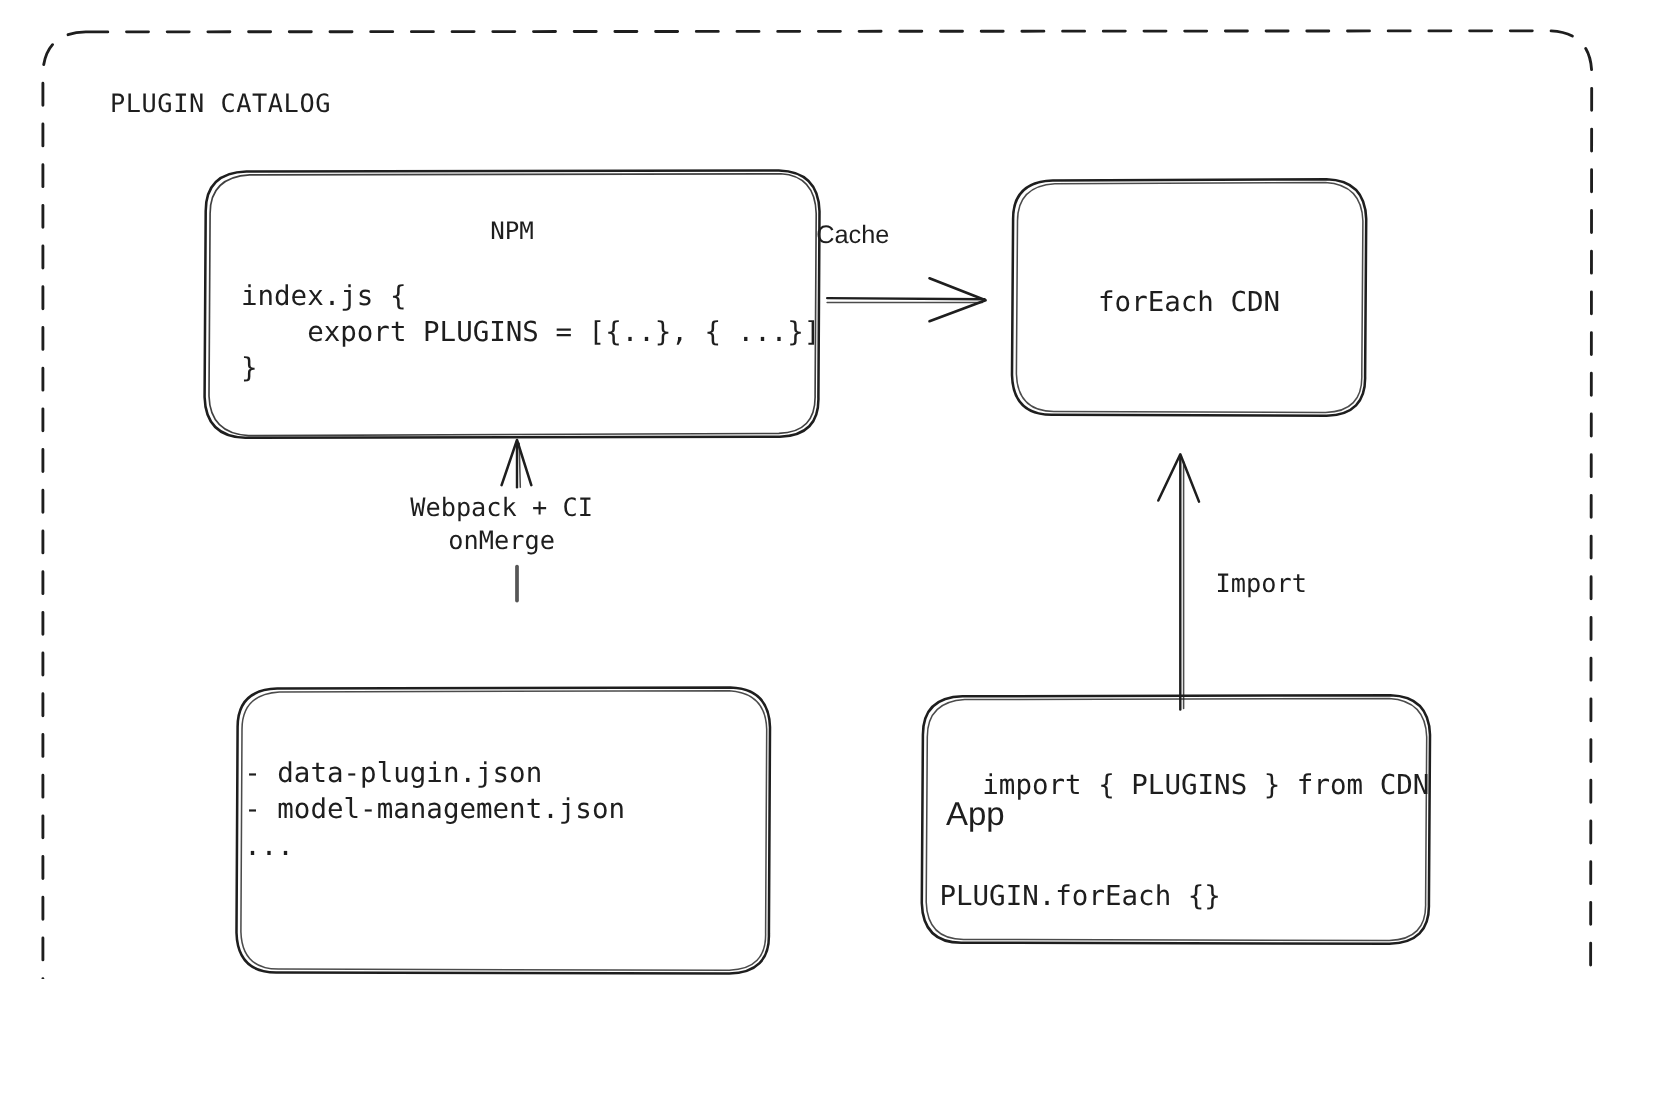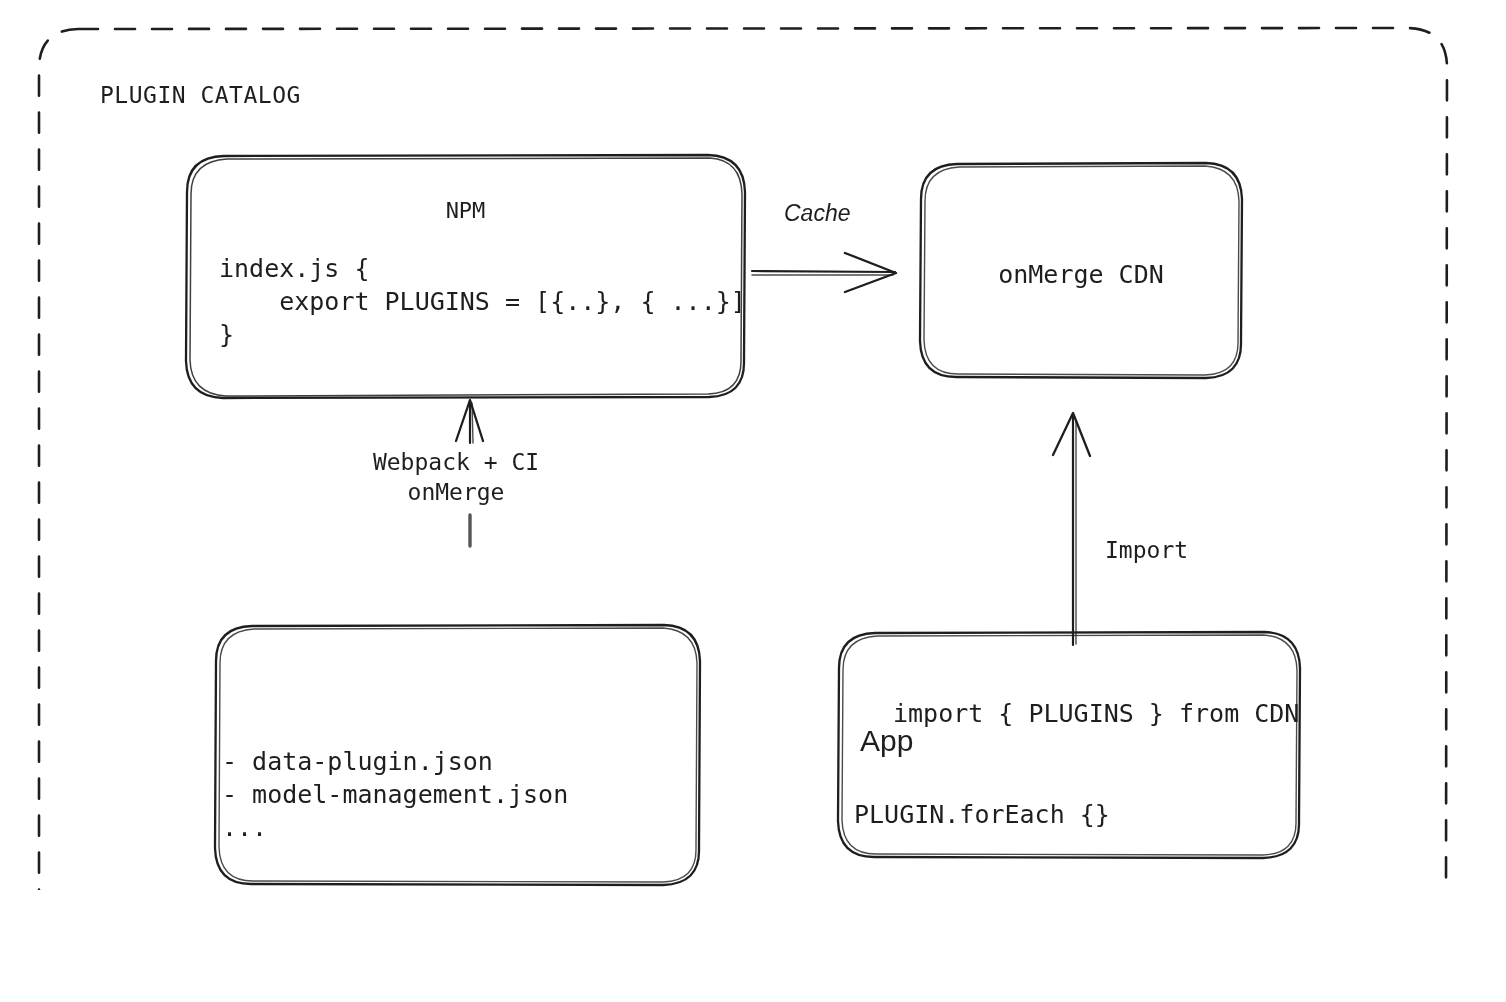--- a/index.html
+++ b/index.html
@@ -53,47 +53,45 @@
     font-size: 25px;
   }
   .cdn-title {
     left: 920px;
     top: 258px;
     width: 322px;
     text-align: center;
     font-size: 25px;
   }
   .cache-label {
-    left: 784px;
+    left: 742px;
     top: 198px;
     font-size: 23px;
-    font-style: italic;
   }
   .webpack-label {
     left: 316px;
     top: 447px;
     width: 280px;
     text-align: center;
     font-size: 23px;
   }
   .repo-label {
     left: 290px;
     top: 566px;
     font-size: 23px;
   }
   .repo-code {
     left: 222px;
-    top: 745px;
+    top: 686px;
     font-size: 25px;
   }
   .import-label {
     left: 1105px;
     top: 516px;
     font-size: 23px;
-    margin-top: 19px;
   }
   .app-title {
     left: 860px;
     top: 704px;
     font-size: 30px;
     margin-top: 17px;
   }
   .app-code {
     left: 854px;
     top: 697px;
@@ -166,21 +164,21 @@
     </g>
   </svg>
 
   <div class="txt container-title">PLUGIN CATALOG</div>
 
   <div class="txt npm-code">index.js {
     export PLUGINS = [{..}, { ...}]
 }</div>
   <div class="txt npm-title">NPM</div>
 
-  <div class="txt cdn-title">onMerge CDN</div>
+  <div class="txt cdn-title">forEach CDN</div>
 
   <div class="txt sans cache-label">Cache</div>
 
   <div class="txt webpack-label">Webpack + CI
 onMerge</div>
 
   <div class="txt repo-code">- data-plugin.json
 - model-management.json
 ...</div>
 

